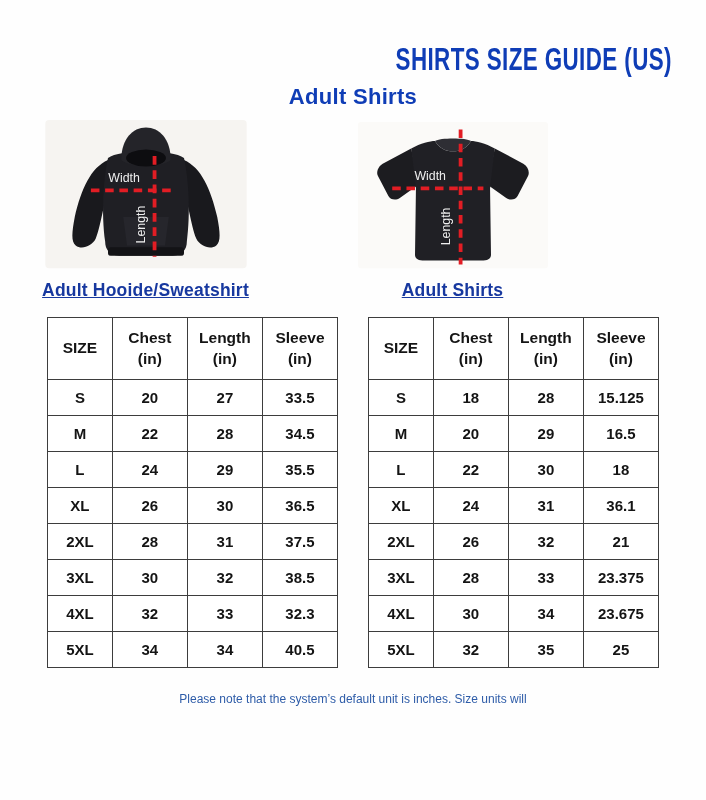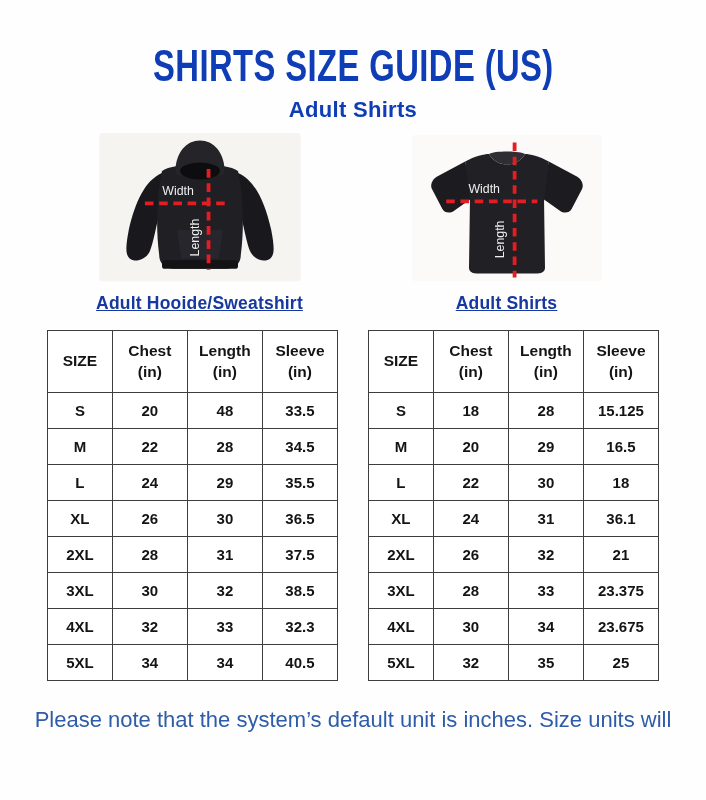--- a/index.html
+++ b/index.html
@@ -6,40 +6,40 @@
   body{
     width:706px;height:800px;
     background:#fefefe;
     font-family:"Liberation Sans", sans-serif;
     color:#121212;
     overflow:hidden;
   }
   .page{box-sizing:border-box;width:706px;height:800px;padding-top:46px;text-align:center;}
 
   
-  .title{margin:0;line-height:1;color:#0f3db6;font-size:41px;font-weight:bold;white-space:nowrap;}
+  .title{margin:0;line-height:1;color:#0f3db6;font-size:28px;font-weight:bold;white-space:nowrap;text-align:right;}
   .title-inner{display:inline-block;transform:scaleX(0.80) scaleY(1.10);transform-origin:center;letter-spacing:0.5px;}
   .subtitle{margin:10px 0 0;color:#0f3db6;font-size:22px;font-weight:bold;letter-spacing:0.3px;}
 
   
-  .figures{display:flex;justify-content:center;align-items:flex-end;gap:16px;margin-top:10px;}
+  .figures{display:flex;align-items:flex-end;gap:16px;margin-top:10px;}
   .figures figure{margin:0;width:291px;}
   .figures svg{display:block;margin:0 auto;}
   figcaption{color:#17389f;font-weight:bold;font-size:17.5px;margin-top:8px;letter-spacing:0.2px;text-decoration:underline;}
 
   
   .tables{display:flex;justify-content:center;gap:30px;margin-top:16px;}
   table{border-collapse:collapse;width:291px;table-layout:fixed;background:#fff;}
   th,td{border:1.5px solid #3d3d3d;font-weight:bold;text-align:center;vertical-align:middle;padding:0;}
   th{height:61px;font-size:15.5px;line-height:1.3;color:#141414;}
   td{height:35px;font-size:15px;color:#141414;}
   th:first-child,td:first-child{width:22%;}
 
   
-  .footer{margin:22px auto 0;color:#2e5ca8;font-size:22px;line-height:1.5;font-weight:normal;}
+  .footer{margin:22px auto 0;color:#2e5ca8;font-size:12px;line-height:1.5;font-weight:normal;}
 </style>
 </head>
 <body>
 
 <div class="page">
 
   <h1 class="title"><span class="title-inner">SHIRTS SIZE GUIDE (US)</span></h1>
   <h2 class="subtitle">Adult Shirts</h2>
 
   <div class="figures">
@@ -97,21 +97,21 @@
             <th>
               <div>Sleeve</div>
               <div>(in)</div>
             </th>
           </tr>
         </thead>
       <tbody>
           <tr>
             <td>S</td>
             <td>20</td>
-            <td>48</td>
+            <td>27</td>
             <td>33.5</td>
           </tr>
           <tr>
             <td>M</td>
             <td>22</td>
             <td>28</td>
             <td>34.5</td>
           </tr>
           <tr>
             <td>L</td>

